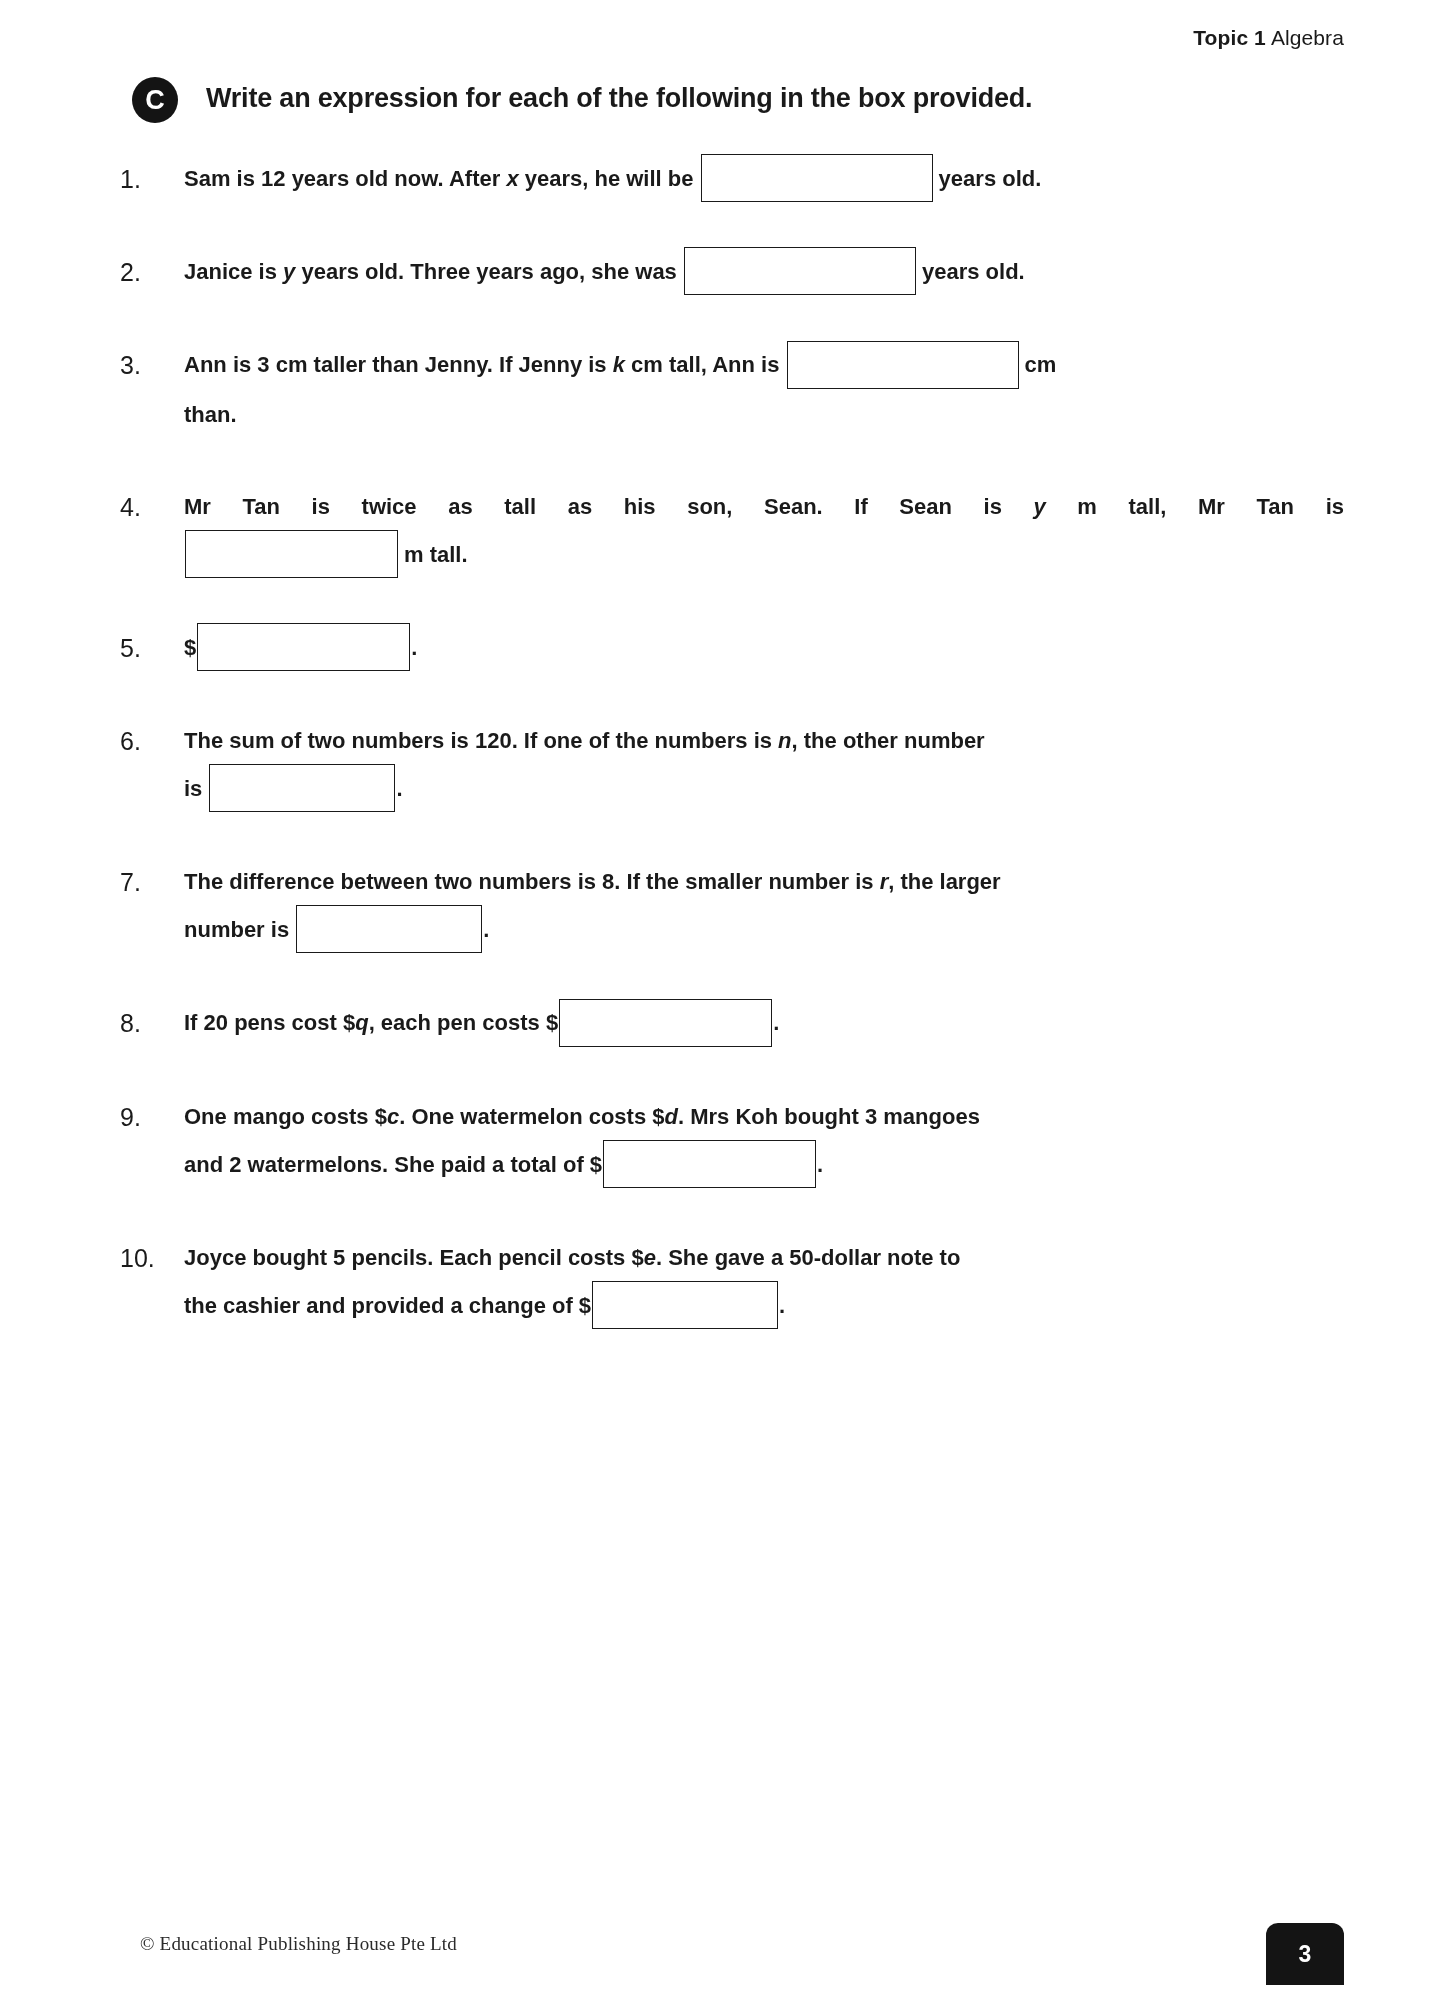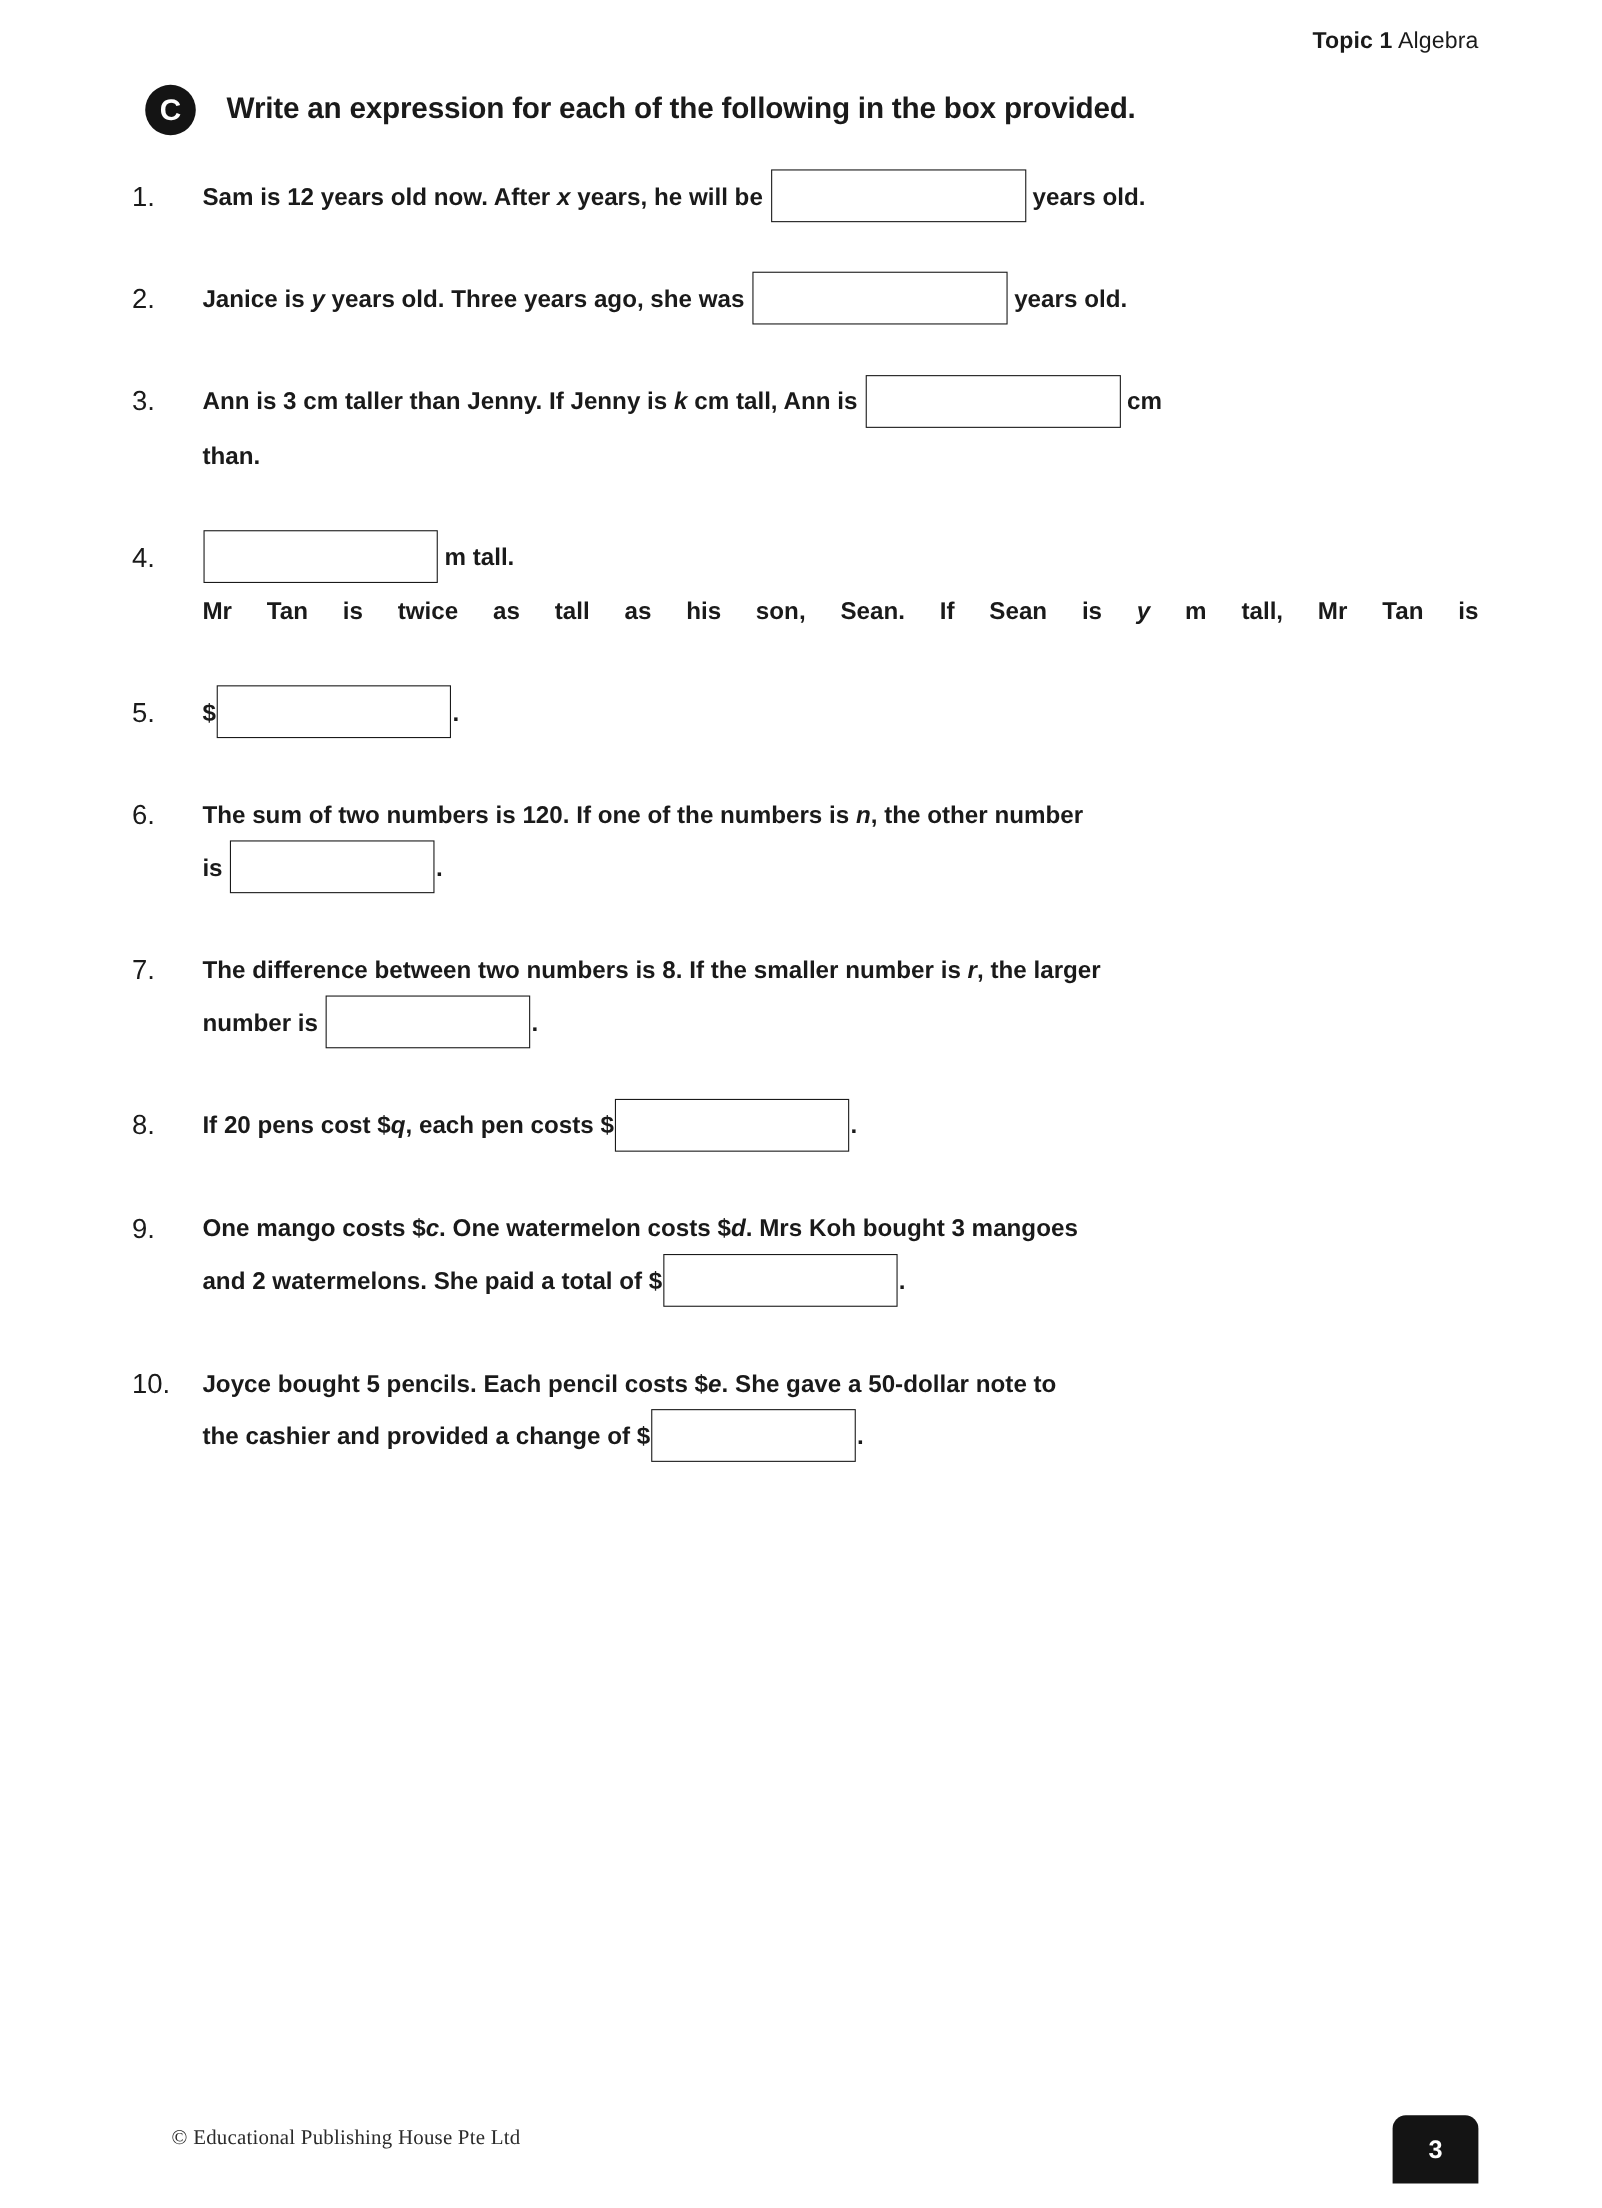--- a/index.html
+++ b/index.html
@@ -122,21 +122,21 @@
   }
   .ansbox.w-sm  { width: 186px; }
   .ansbox.w-md  { width: 213px; }
   .ansbox.w-lg  { width: 232px; }
 
   .nbsp-gap { display: inline-block; width: 5px; }
 
   
   .footer-copy {
     position: absolute;
-    left: 156px;
+    left: 140px;
     bottom: 52px;
     font-size: 19px;
     font-family: "Liberation Serif", serif;
     color: #2b2b2b;
     letter-spacing: 0.2px;
   }
   .page-number {
     position: absolute;
     right: 112px;
     bottom: 22px;
@@ -186,22 +186,22 @@
       <div class="q-num">3.</div>
       <div class="q-body">
         <span class="q-line"><span>Ann is 3 cm taller than Jenny. If Jenny is </span><i>k</i><span> cm tall, Ann is </span><span class="ansbox w-lg"></span><span class="nbsp-gap"></span><span>cm</span></span>
         <span class="q-line">than.</span>
       </div>
     </div>
 
     <div class="q">
       <div class="q-num">4.</div>
       <div class="q-body">
+        <span class="q-line justified"><span>Mr Tan is twice as tall as his son, Sean. If Sean is </span><i>y</i><span> m tall, Mr Tan is</span></span>
         <span class="q-line"><span class="ansbox w-md"></span><span class="nbsp-gap"></span><span>m tall.</span></span>
-        <span class="q-line justified"><span>Mr Tan is twice as tall as his son, Sean. If Sean is </span><i>y</i><span> m tall, Mr Tan is</span></span>
       </div>
     </div>
 
     <div class="q">
       <div class="q-num">5.</div>
       <div class="q-body">
         <span class="q-line"><span>$</span><span class="ansbox w-md"></span><span>.</span></span>
       </div>
     </div>
 

